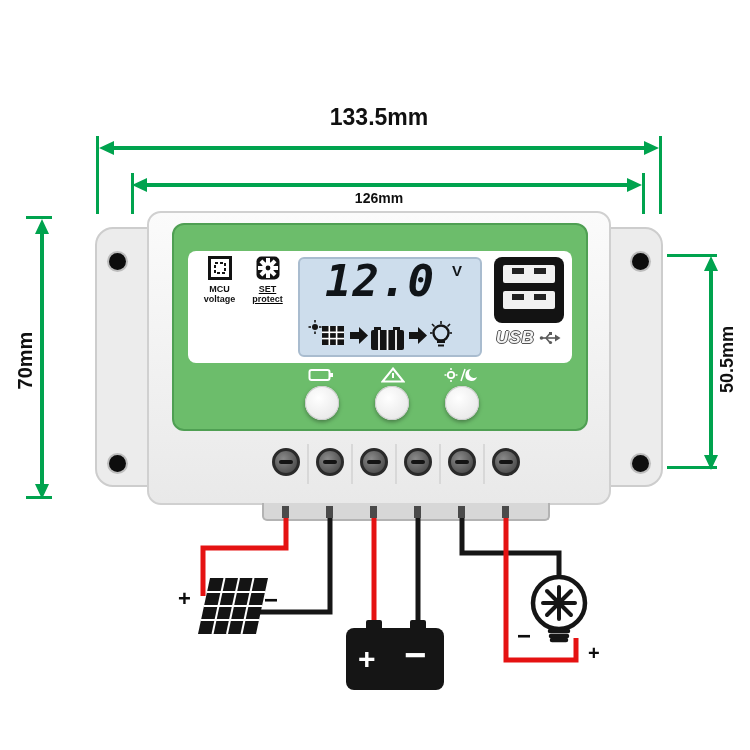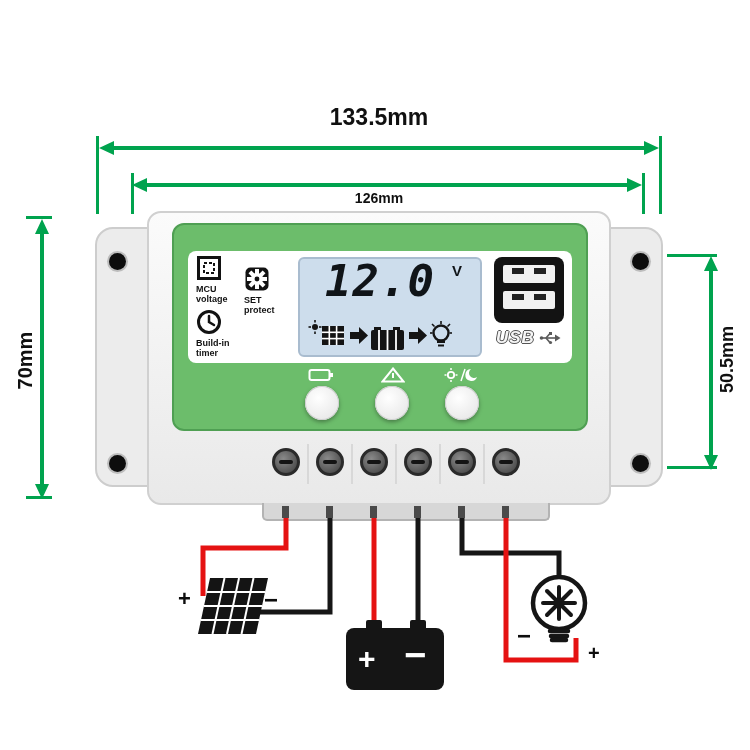--- a/index.html
+++ b/index.html
@@ -51,23 +51,23 @@
            background:linear-gradient(180deg,#fbfbfb,#e9e9e9); border:2px solid #d0d0d0; }
   .screw { position:absolute; width:17px; height:17px; border-radius:50%;
            background:#0d0d0d; box-shadow:0 0 0 2px #bdbdbd; }
 
   .green-panel { left:172px; top:223px; width:416px; height:208px; border-radius:12px;
                  background:#6cbd6b; border:2px solid #4f9f53; }
   .panel-title { left:172px; top:230px; width:416px; text-align:center;
                  font-size:15.5px; font-weight:800; color:#0c3a12; letter-spacing:.4px; }
   .white-panel { left:188px; top:251px; width:384px; height:112px; border-radius:8px; background:#fff; }
 
-  .feature { position:absolute; width:47px; height:52px; }
+  .feature { position:absolute; width:47px; height:52px; text-align:center; }
   .feature .fl { font-size:9px; font-weight:700; line-height:9.5px; color:#111; }
-  .f1 { left:196px; top:255px; } .f2 { left:244px; top:266px; }
+  .f1 { left:196px; top:255px; } .f2 { left:244px; top:255px;text-decoration:underline; }
   .f3 { left:196px; top:309px; } .f4 { left:244px; top:309px; }
 
   .lcd { left:298px; top:257px; width:184px; height:100px; background:#cdddec;
          border:2px solid #a9bccf; border-radius:6px; }
   .lcd-value { left:304px; top:255px; width:152px; text-align:center; color:#101418;
                font-family:"DejaVu Sans Mono", monospace; font-style:italic; font-weight:800;
                font-size:44px; letter-spacing:1px; }
   .lcd-unit { left:452px; top:262px; font-weight:800; font-size:15px; color:#101418; }
   .lcd-flow { left:308px; top:318px; }
 
@@ -187,28 +187,20 @@
           <rect x="3" y="11" width="5" height="4"></rect>
             <rect x="18" y="11" width="5" height="4"></rect>
         </g>
         <circle cx="13" cy="13" r="6"></circle>
       </g>
       <circle cx="13" cy="13" r="2.4" fill="#121212"></circle>
     </svg>
     <div class="fl">SET</div>
     <div class="fl">protect</div>
   </div>
-  <div class="feature f3">
-    <svg width="26" height="26" viewBox="0 0 26 26">
-      <circle cx="13" cy="13" r="10.5" fill="none" stroke="#121212" stroke-width="3"></circle>
-      <path d="M13 7 v6 l5 3" fill="none" stroke="#121212" stroke-width="2.5" stroke-linecap="round"></path>
-    </svg>
-    <div class="fl">Build-in</div>
-    <div class="fl">timer</div>
-  </div>
 
   <div class="abs lcd"></div>
   <div class="abs lcd-value">12.0</div>
   <div class="abs lcd-unit">V</div>
   <svg class="abs lcd-flow" width="168" height="34" viewBox="0 0 168 34">
     <circle cx="7" cy="9" r="3" fill="#141414"></circle>
     <g stroke="#141414" stroke-width="1.6">
       <line x1="7" y1="2" x2="7" y2="4.5"></line>
         <line x1="7" y1="13.5" x2="7" y2="16"></line>
       <line x1="0.5" y1="9" x2="3" y2="9"></line>

